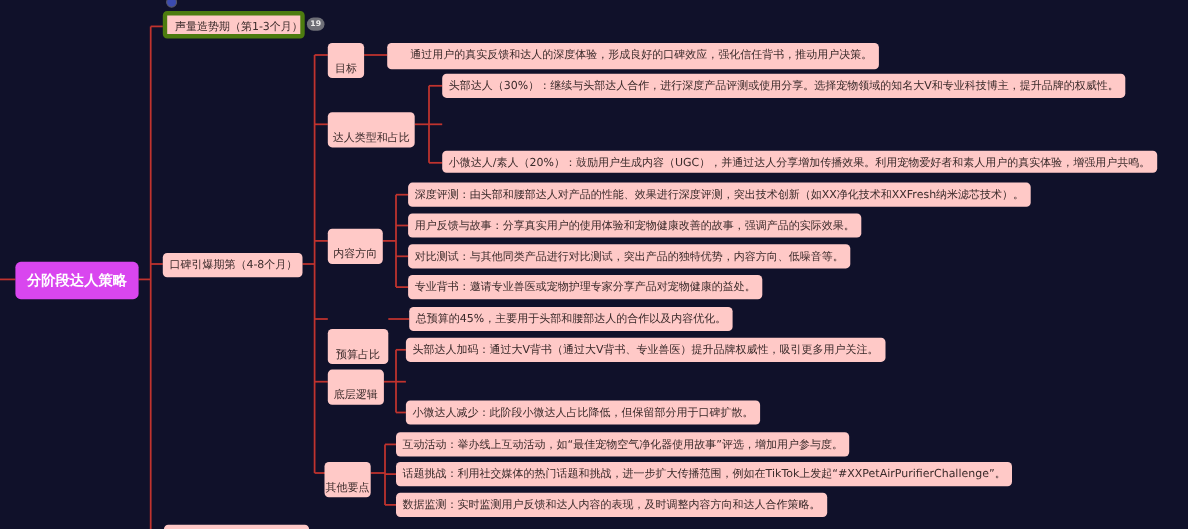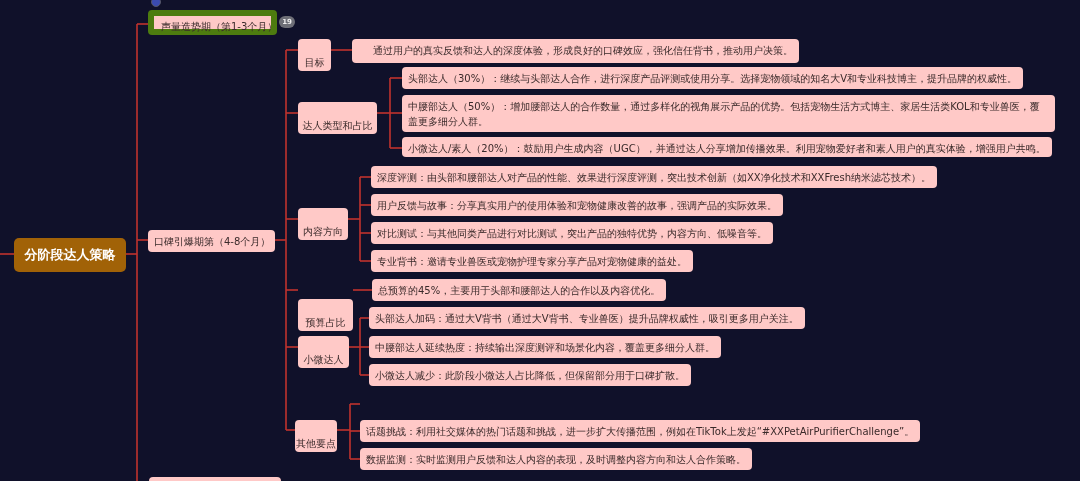--- a/index.html
+++ b/index.html
@@ -13,25 +13,25 @@
   svg.lines { position:absolute; left:0; top:0; }
   .node {
     position:absolute; box-sizing:border-box;
     background:#ffc9c7; color:#3a2a2a;
     border-radius:4px; font-size:10px; line-height:15px;
     padding:4px 6px; white-space:nowrap;
   }
   .node.wrap { white-space:normal; }
   .root {
     position:absolute; box-sizing:border-box;
-    background:#a16207; color:#fff; font-weight:bold;
+    background:#d946ef; color:#fff; font-weight:bold;
     border-radius:5px; font-size:13px;
     display:flex; align-items:center; justify-content:center;
   }
-  .selected { border:6px solid #4d7c0f; }
+  .selected { border:4px solid #4d7c0f; }
   .badge {
     position:absolute; background:#6e6f77; color:#eee;
     border-radius:6px; font-size:7px; font-weight:bold;
     width:16px; height:12px; display:flex; align-items:center; justify-content:center;
   }
   .dot { position:absolute; width:8px; height:8px; border-radius:50%; background:#3b4bb0; border:1px solid #556; }
   .mid { text-align:center; padding:16px 0; }
 </style>
 </head>
 <body>
@@ -112,23 +112,20 @@
   <div class="node" style="left:352px;top:39px;height:24px;padding-left:21px;">
     <span>通过用户的真实反馈和达人的深度体验，形成良好的口碑效应，强化信任背书，推动用户决策。</span>
   </div>
 
   <div class="node mid" style="left:298px;top:102px;width:79px;height:22px;">
     <span>达人类型和占比</span>
   </div>
   <div class="node" style="left:402px;top:67px;height:22px;">
     <span>头部达人（30%）：继续与头部达人合作，进行深度产品评测或使用分享。选择宠物领域的知名大V和专业科技博主，提升品牌的权威性。</span>
   </div>
-  <div class="node wrap" style="left:402px;top:95px;width:653px;height:37px;">
-    <span>中腰部达人（50%）：增加腰部达人的合作数量，通过多样化的视角展示产品的优势。包括宠物生活方式博主、家居生活类KOL和专业兽医，覆盖更多细分人群。</span>
-  </div>
   <div class="node" style="left:402px;top:137px;height:20px;">
     <span>小微达人/素人（20%）：鼓励用户生成内容（UGC），并通过达人分享增加传播效果。利用宠物爱好者和素人用户的真实体验，增强用户共鸣。</span>
   </div>
 
   <div class="node mid" style="left:298px;top:208px;width:50px;height:22px;">
     <span>内容方向</span>
   </div>
   <div class="node" style="left:371px;top:166px;height:22px;">
     <span>深度评测：由头部和腰部达人对产品的性能、效果进行深度评测，突出技术创新（如XX净化技术和XXFresh纳米滤芯技术）。</span>
   </div>
@@ -143,34 +140,34 @@
   </div>
 
   <div class="node mid" style="left:298px;top:279px;width:55px;height:22px;margin-top:20px;">
     <span>预算占比</span>
   </div>
   <div class="node" style="left:372px;top:279px;height:22px;">
     <span>总预算的45%，主要用于头部和腰部达人的合作以及内容优化。</span>
   </div>
 
   <div class="node mid" style="left:298px;top:336px;width:51px;height:22px;">
-    <span>小微达人</span>
+    <span>底层逻辑</span>
   </div>
   <div class="node" style="left:369px;top:307px;height:22px;">
     <span>头部达人加码：通过大V背书（通过大V背书、专业兽医）提升品牌权威性，吸引更多用户关注。</span>
-  </div>
-  <div class="node" style="left:369px;top:336px;height:22px;">
-    <span>中腰部达人延续热度：持续输出深度测评和场景化内容，覆盖更多细分人群。</span>
   </div>
   <div class="node" style="left:369px;top:364px;height:22px;">
     <span>小微达人减少：此阶段小微达人占比降低，但保留部分用于口碑扩散。</span>
   </div>
 
   <div class="node mid" style="left:295px;top:420px;width:42px;height:22px;">
     <span>其他要点</span>
+  </div>
+  <div class="node" style="left:360px;top:393px;height:22px;">
+    <span>互动活动：举办线上互动活动，如“最佳宠物空气净化器使用故事”评选，增加用户参与度。</span>
   </div>
   <div class="node" style="left:360px;top:420px;height:22px;">
     <span>话题挑战：利用社交媒体的热门话题和挑战，进一步扩大传播范围，例如在TikTok上发起“#XXPetAirPurifierChallenge”。</span>
   </div>
   <div class="node" style="left:360px;top:448px;height:22px;">
     <span>数据监测：实时监测用户反馈和达人内容的表现，及时调整内容方向和达人合作策略。</span>
   </div>
 
 </div>
 

